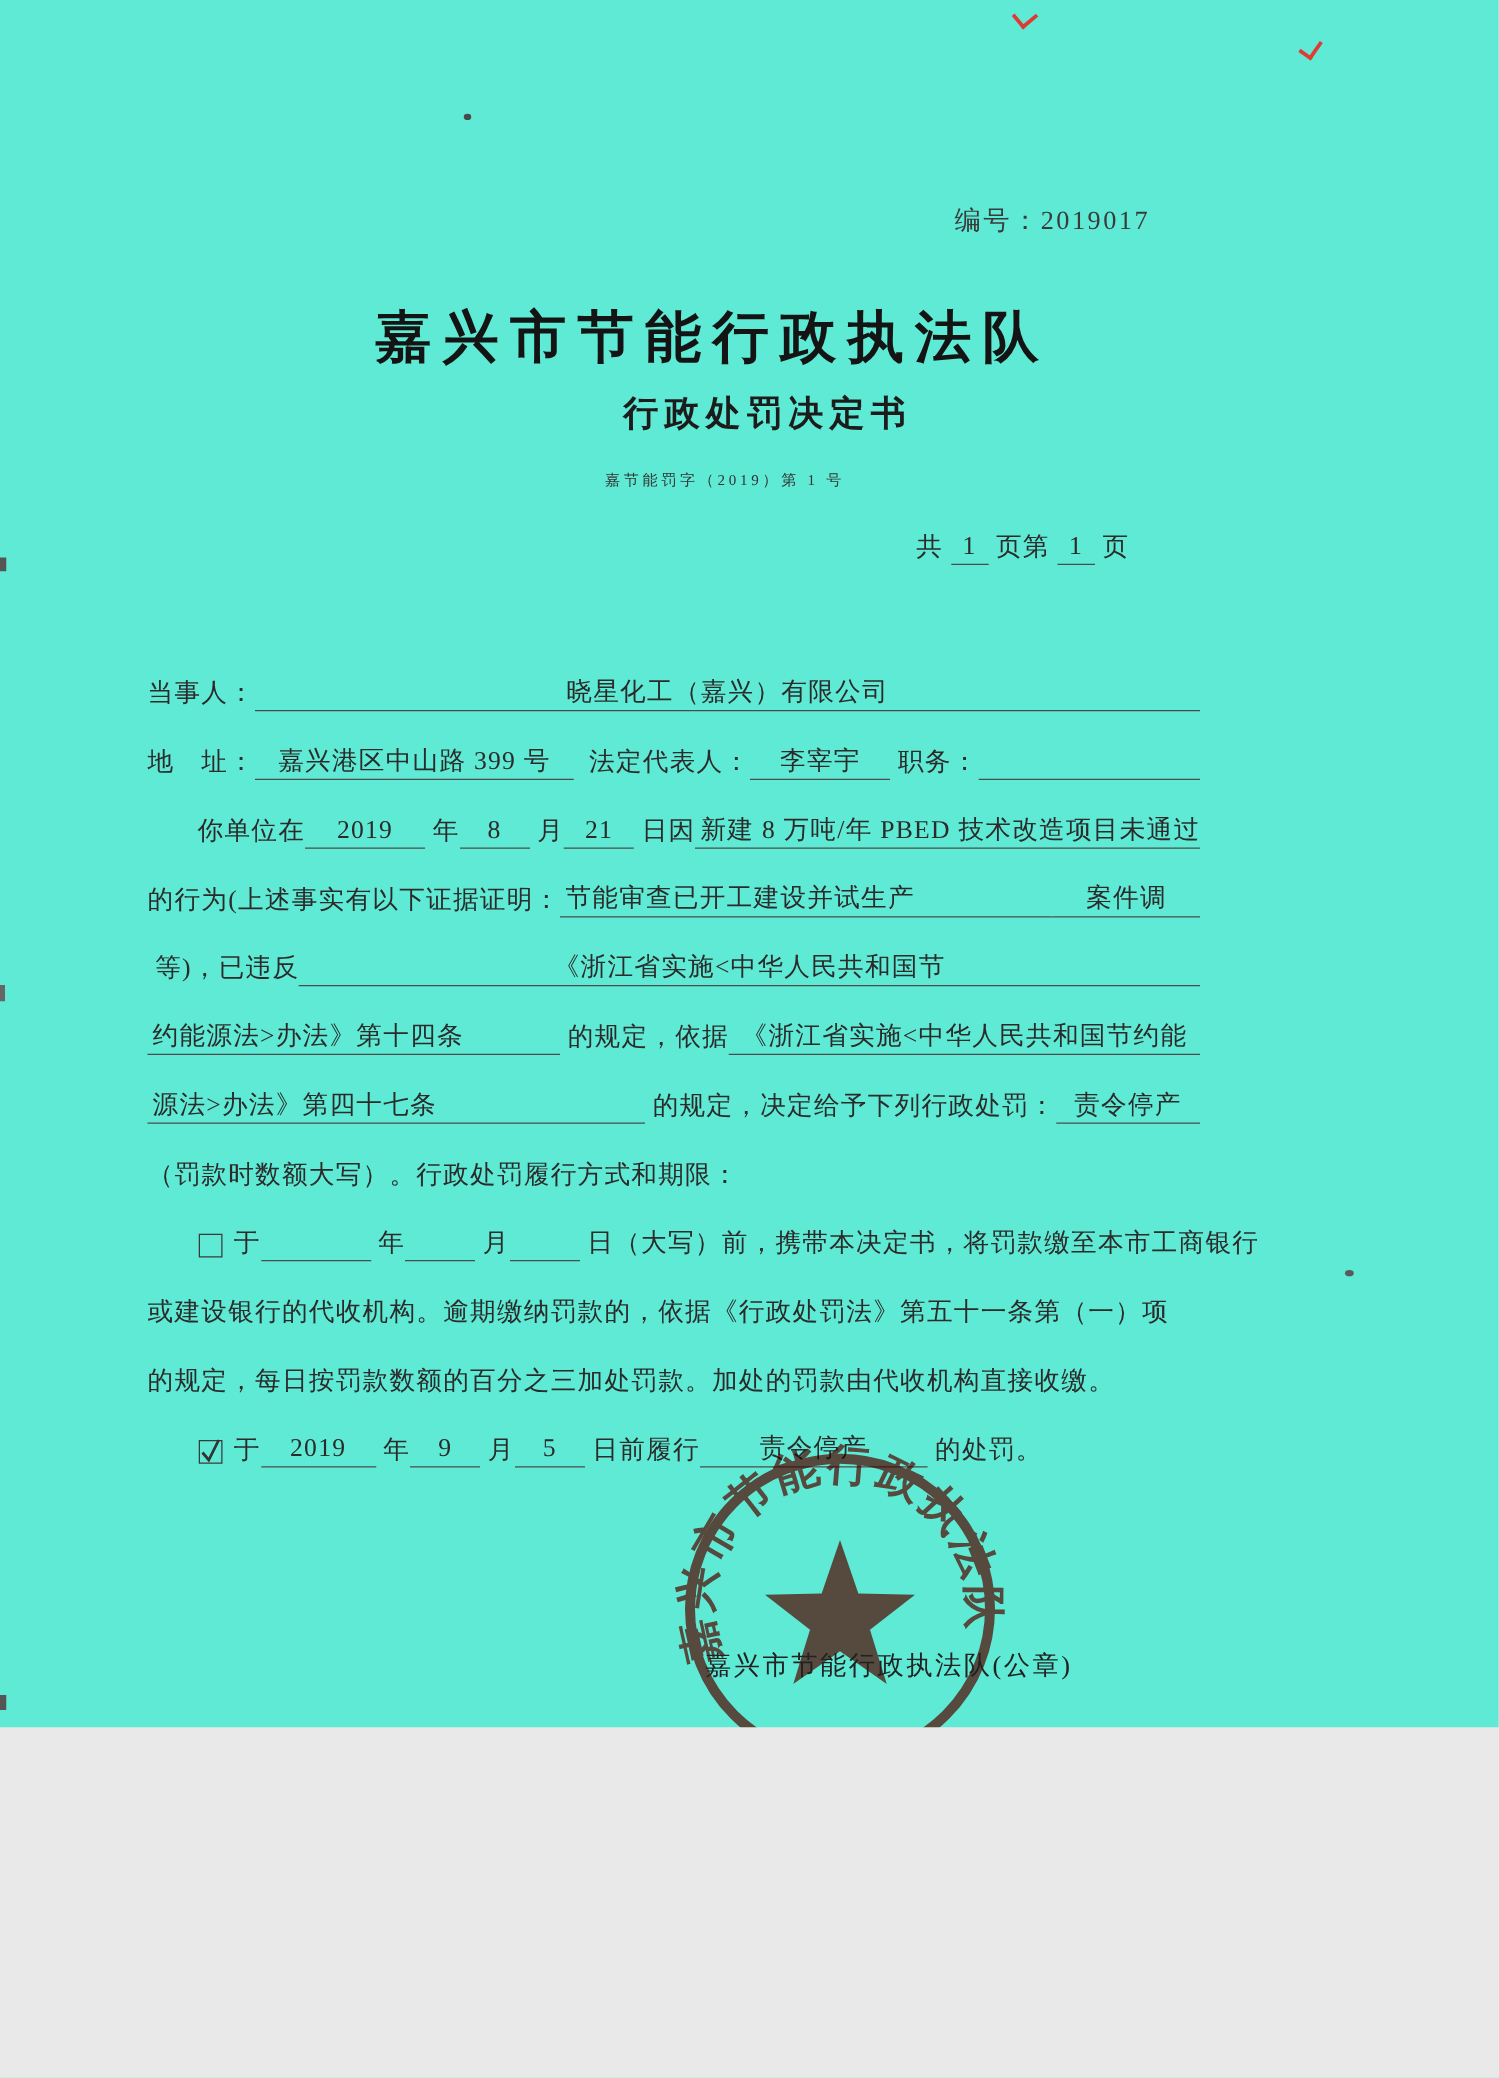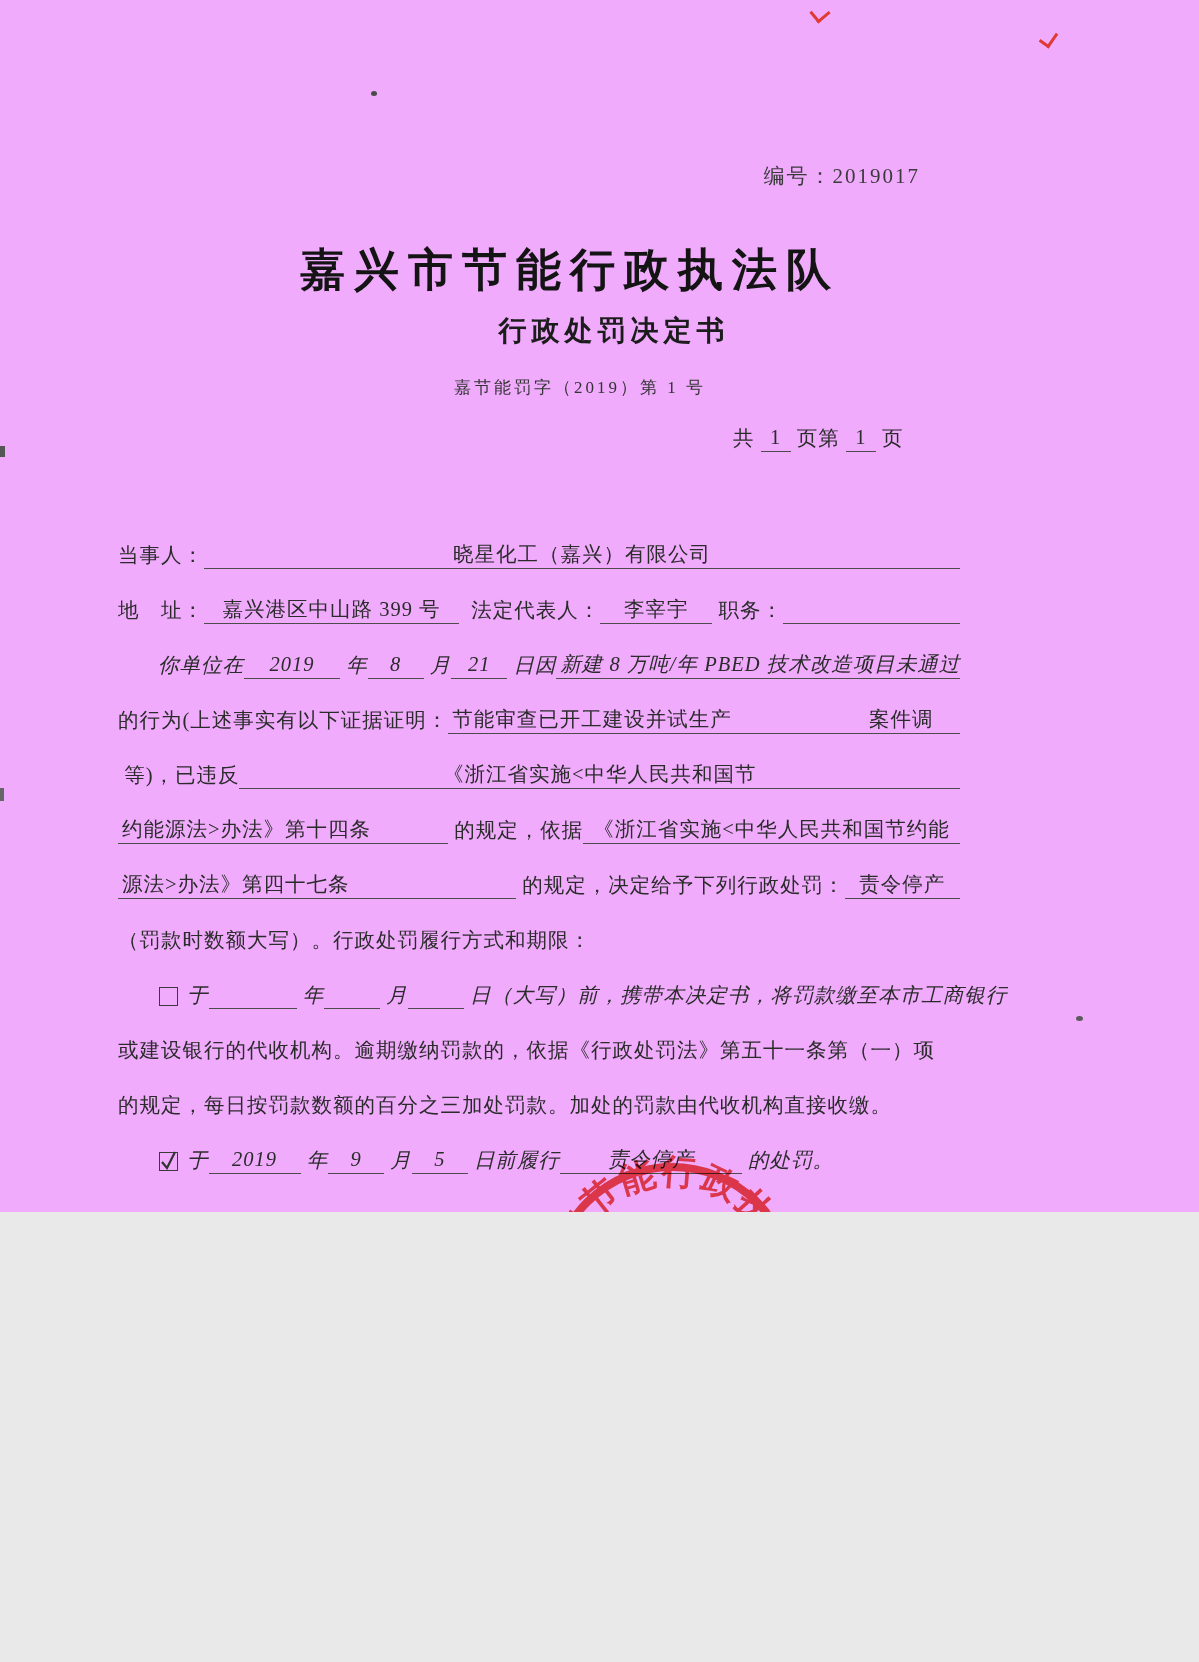--- a/index.html
+++ b/index.html
@@ -1,51 +1,51 @@
 <!DOCTYPE html>
 <html><head>
 <meta charset="utf-8">
 <style>
   html,body{margin:0;padding:0;background:#e9e9e9;}
   .page{
-    position:relative;width:1199px;height:1212px;margin:0 auto;
-    background:#f0abfc;overflow:hidden;
+    position:relative;width:1199px;height:1382px;margin:0 auto;
+    background:#5eead4;overflow:hidden;
     font-family:"Liberation Serif","DejaVu Serif",serif;
     color:#2b2b2b;
   }
   
   .doc-number{
     position:absolute;top:162px;left:0;width:920px;text-align:right;
     font-size:21px;letter-spacing:2px;color:#3a3a3a;
   }
   .main-title{
     position:absolute;top:240px;left:0;width:1140px;text-align:center;
     font-family:"Liberation Sans","DejaVu Sans",sans-serif;
     font-weight:bold;font-size:45px;letter-spacing:9px;color:#141414;
   }
   .subtitle{
     position:absolute;top:312px;left:0;width:1140px;text-align:center;
     font-weight:bold;font-size:28px;letter-spacing:5px;color:#1c1c1c;padding-left:44px;
   }
   .reference{
     position:absolute;top:376px;left:0;width:1160px;text-align:center;
-    font-size:17px;letter-spacing:3px;color:#333;
+    font-size:12px;letter-spacing:3px;color:#333;
   }
   .pagination{
     position:absolute;top:425px;left:733px;
     font-size:19px;color:#333;display:flex;align-items:flex-end;
   }
   
   .body-text{position:absolute;top:516px;left:118px;width:842px;}
   .tline{
     display:flex;align-items:flex-end;height:55px;
     font-size:20.5px;letter-spacing:1px;color:#2b2b2b;
     padding-bottom:2px;box-sizing:border-box;
   }
-  .tline.indent{padding-left:40px;font-style:italic;}
+  .tline.indent{padding-left:40px;}
   .seg{white-space:pre;flex-shrink:0;line-height:1.25;}
   .seg.fill{
     border-bottom:1.2px solid #4c4c4c;text-align:center;
     padding:0 4px;min-width:20px;box-sizing:border-box;
   }
   .seg.fill.left{text-align:left;}
   .seg.grow{flex-grow:1;flex-shrink:1;}
   .cb{
     position:relative;display:inline-block;width:17px;height:17px;
     border:1.6px solid #3a3a3a;margin:0 9px 3px 1px;flex-shrink:0;

